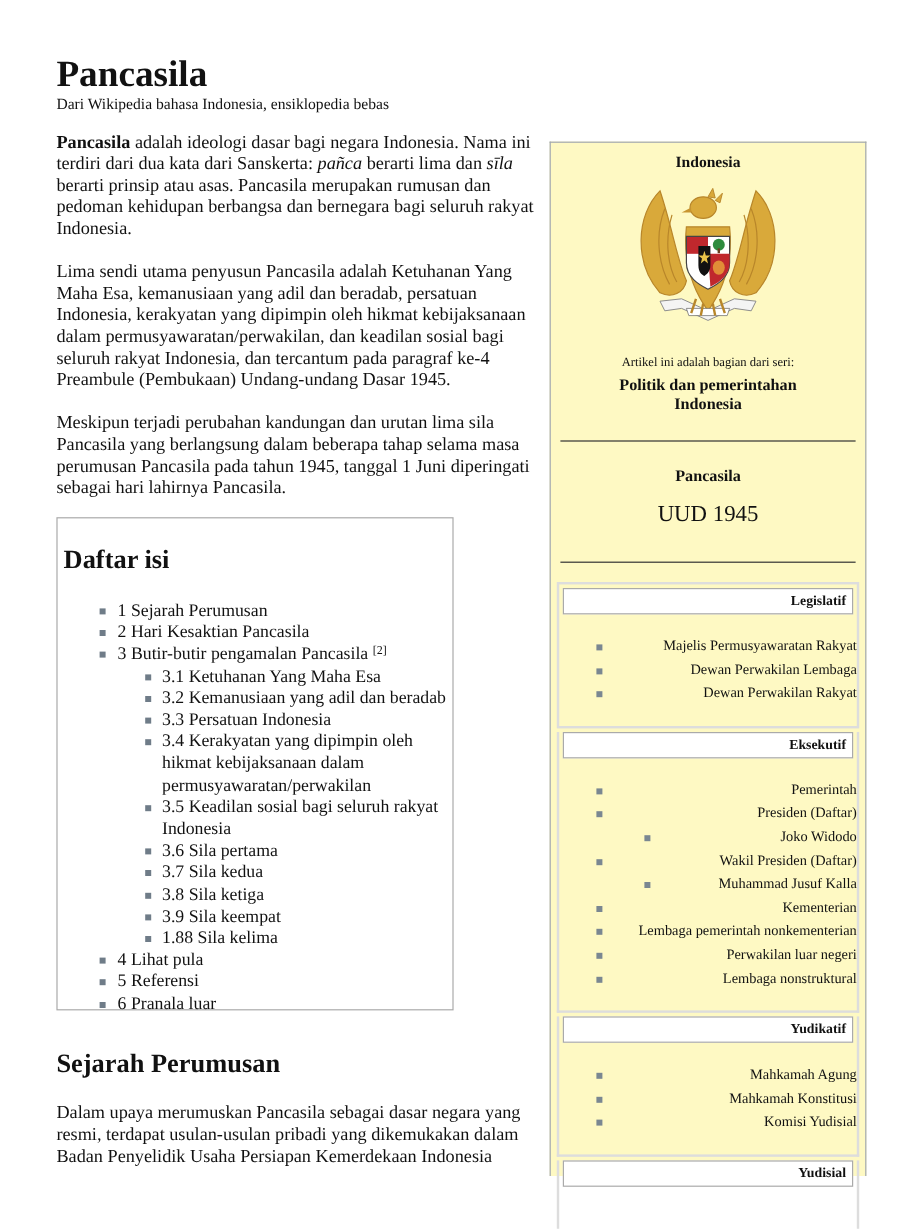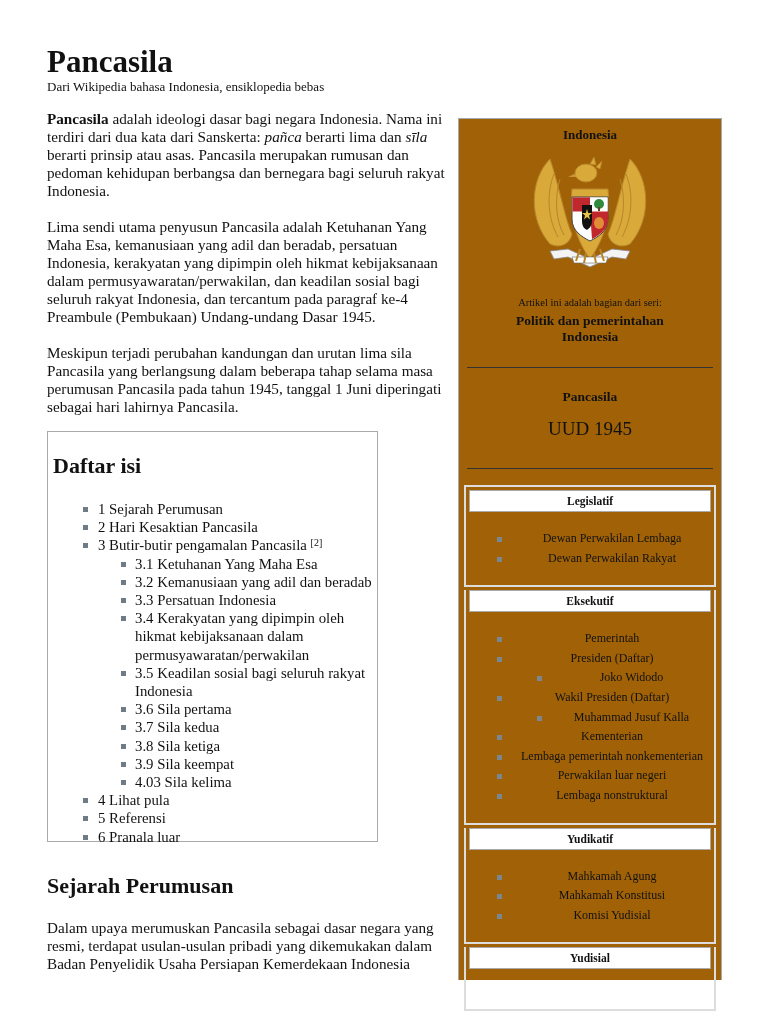--- a/index.html
+++ b/index.html
@@ -39,32 +39,32 @@
       top: 7px;
     }
     .toc .lvl1 .bullet { left: 30px; }
     .toc .lvl2 .bullet { left: 68px; }
     sup { font-size: 10px; vertical-align: top; position: relative; top: -2px; }
     .section-h {
       font-size: 22px; font-weight: bold; margin: 30px 0 19px 0; line-height: 28px;
     }
     .infobox {
       position: absolute; left: 458px; top: 118px; width: 264px; height: 862px;
-      border: 1px solid #a2a9b1; border-bottom: none; background: #a16207;
+      border: 1px solid #a2a9b1; border-bottom: none; background: #fef9c3;
       text-align: center;
     }
     .ib-title { font-weight: bold; font-size: 13px; margin-top: 8px; line-height: 16px; }
     .emblem { width: 140px; height: 130px; margin: 6px auto 0 auto; display: block; }
     .ib-series-note { font-size: 10.5px; margin-top: 17px; line-height: 13px; }
     .ib-series { font-weight: bold; font-size: 13.5px; line-height: 16px; margin-top: 4px; }
     .hr { height: 1px; background: #333; margin: 0 8px; }
     .ib-link-bold { font-weight: bold; font-size: 13.5px; }
     .ib-link { font-size: 19px; }
     .group {
-      border: 2px solid #ddd; margin: 8px 5px 0 5px; padding: 0 0 0 0; text-align: center;
+      border: 2px solid #ddd; margin: 8px 5px 0 5px; padding: 0 0 0 0; text-align: right;
     }
     .group + .group { margin-top: 0; border-top: none; }
     .group-head {
       border: 1px solid #aaa; margin: 3px 3px 0 3px; padding: 3px 5px;
       font-weight: bold; font-size: 11.5px; line-height: 14px; background: #fff;
     }
     .group ul { list-style: none; margin: 0; padding: 17px 0 17px 0; }
     .group li { position: relative; font-size: 12px; line-height: 19.6px; }
     .group .g1 { padding-left: 44px; }
     .group .g2 { padding-left: 83px; }
@@ -91,21 +91,21 @@
         <li class="lvl1"><span class="bullet"></span><span>3 Butir-butir pengamalan Pancasila</span> <sup>[2]</sup></li>
         <li class="lvl2"><span class="bullet"></span><span>3.1 Ketuhanan Yang Maha Esa</span></li>
         <li class="lvl2"><span class="bullet"></span><span>3.2 Kemanusiaan yang adil dan beradab</span></li>
         <li class="lvl2"><span class="bullet"></span><span>3.3 Persatuan Indonesia</span></li>
         <li class="lvl2"><span class="bullet"></span><span>3.4 Kerakyatan yang dipimpin oleh hikmat kebijaksanaan dalam permusyawaratan/perwakilan</span></li>
         <li class="lvl2"><span class="bullet"></span><span>3.5 Keadilan sosial bagi seluruh rakyat Indonesia</span></li>
         <li class="lvl2"><span class="bullet"></span><span>3.6 Sila pertama</span></li>
         <li class="lvl2"><span class="bullet"></span><span>3.7 Sila kedua</span></li>
         <li class="lvl2"><span class="bullet"></span><span>3.8 Sila ketiga</span></li>
         <li class="lvl2"><span class="bullet"></span><span>3.9 Sila keempat</span></li>
-        <li class="lvl2"><span class="bullet"></span><span>4.03 Sila kelima</span></li>
+        <li class="lvl2"><span class="bullet"></span><span>1.88 Sila kelima</span></li>
         <li class="lvl1"><span class="bullet"></span><span>4 Lihat pula</span></li>
         <li class="lvl1"><span class="bullet"></span><span>5 Referensi</span></li>
         <li class="lvl1"><span class="bullet"></span><span>6 Pranala luar</span></li>
       </ul>
   </div>
 
   <div class="section-h">Sejarah Perumusan</div>
   <p>Dalam upaya merumuskan Pancasila sebagai dasar negara yang resmi, terdapat usulan-usulan pribadi yang dikemukakan dalam Badan Penyelidik Usaha Persiapan Kemerdekaan Indonesia</p>
 </div>
 
@@ -146,20 +146,21 @@
   <div class="ib-link-bold">Pancasila</div>
   <div style="height:13px;"></div>
   <div class="ib-link">UUD 1945</div>
   <div style="height:28px;"></div>
   <div class="hr"></div>
   <div id="ib-groups">
       <div style="height: 8px;"></div>
       <div class="group">
         <div class="group-head">Legislatif</div>
         <ul>
+          <li class="g1"><span class="bullet"></span><span>Majelis Permusyawaratan Rakyat</span></li>
           <li class="g1"><span class="bullet"></span><span>Dewan Perwakilan Lembaga</span></li>
           <li class="g1"><span class="bullet"></span><span>Dewan Perwakilan Rakyat</span></li>
         </ul>
       </div>
       <div class="group" style="margin-top: 0px; border-top: none;">
         <div class="group-head">Eksekutif</div>
         <ul>
           <li class="g1"><span class="bullet"></span><span>Pemerintah</span></li>
           <li class="g1"><span class="bullet"></span><span>Presiden (Daftar)</span></li>
           <li class="g2"><span class="bullet"></span><span>Joko Widodo</span></li>

